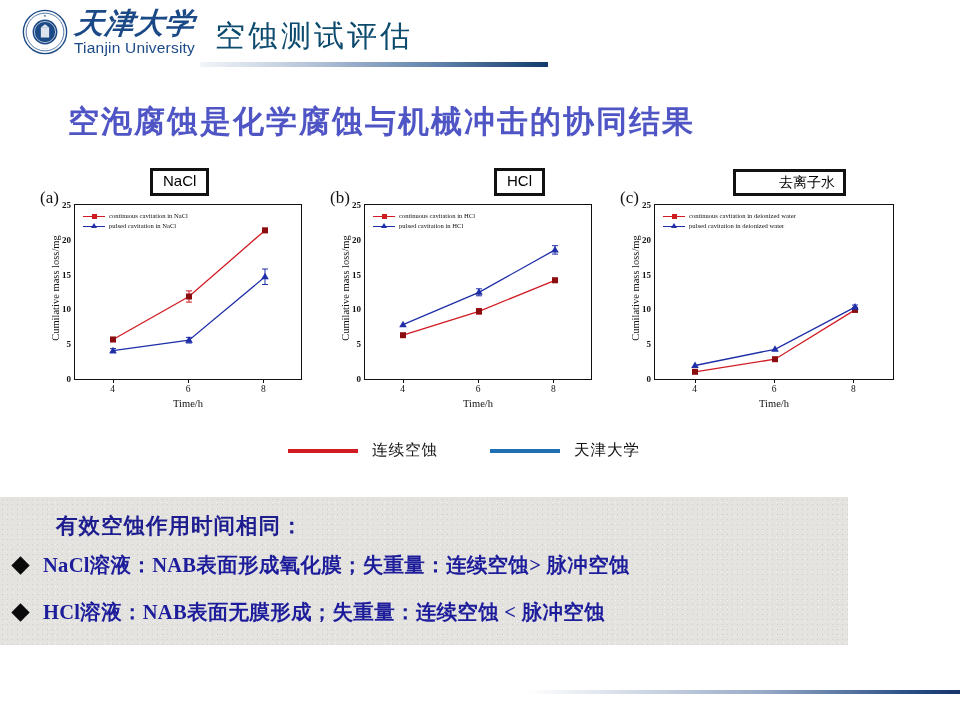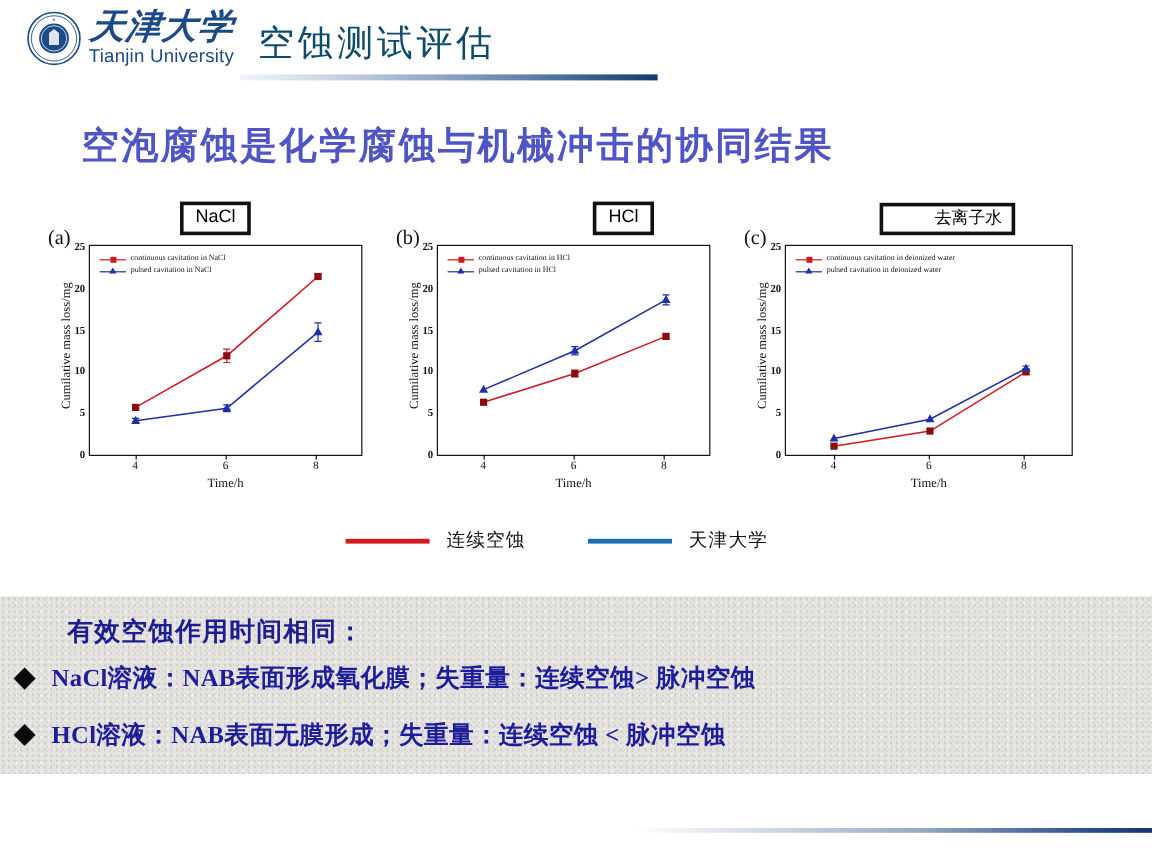--- a/index.html
+++ b/index.html
@@ -114,21 +114,21 @@
   }
 
   
   .botlegend { position: absolute; top: 436px; left: 0; width: 960px; height: 30px; }
   .bl-item { position: absolute; display: flex; align-items: center; gap: 14px; }
   .bl-line { width: 70px; height: 4px; display: inline-block; }
   .bl-txt { font-family: "Liberation Serif", "DejaVu Serif", serif; font-size: 15.5px; color: #111; letter-spacing: 1px; }
 
   
   .concl {
-    position: absolute; left: 0; top: 497px; width: 960px; height: 148px;
+    position: absolute; left: 0; top: 497px; width: 848px; height: 148px;
     background-color: #e4e3df;
     background-image:
       radial-gradient(#cfcdc8 0.8px, transparent 0.9px),
       radial-gradient(#f6f5f2 0.8px, transparent 0.9px),
       radial-gradient(#bdbbb6 0.6px, transparent 0.7px);
     background-size: 5px 5px, 7px 7px, 4px 4px;
     background-position: 0 0, 3px 2px, 1px 3px;
   }
   .concl-head {
     position: absolute; left: 56px; top: 14px;

